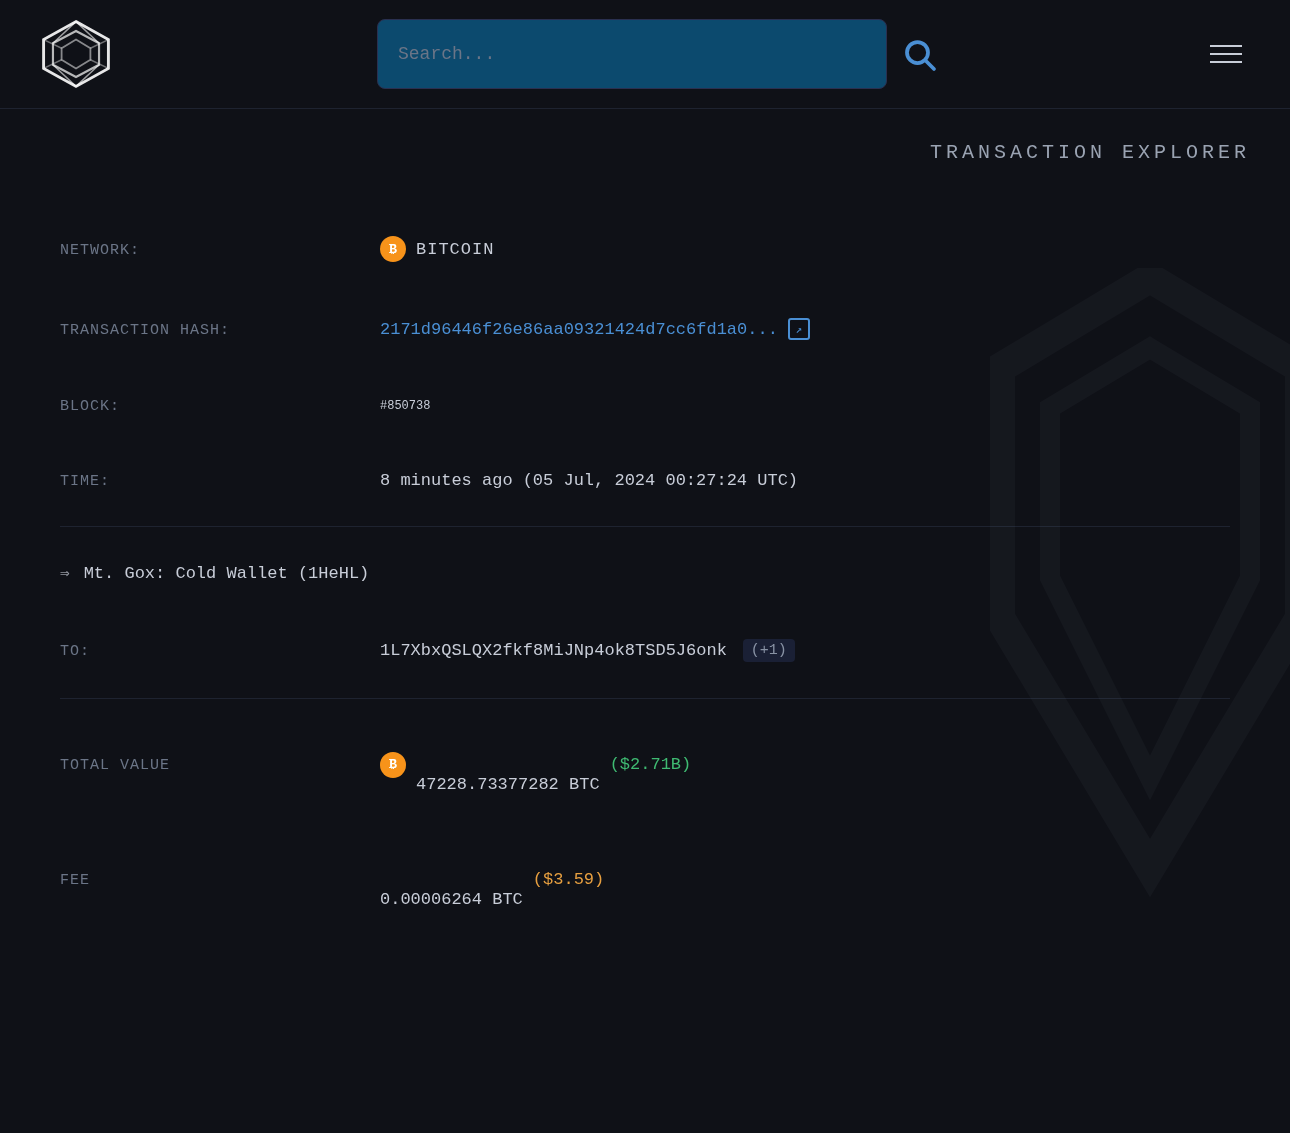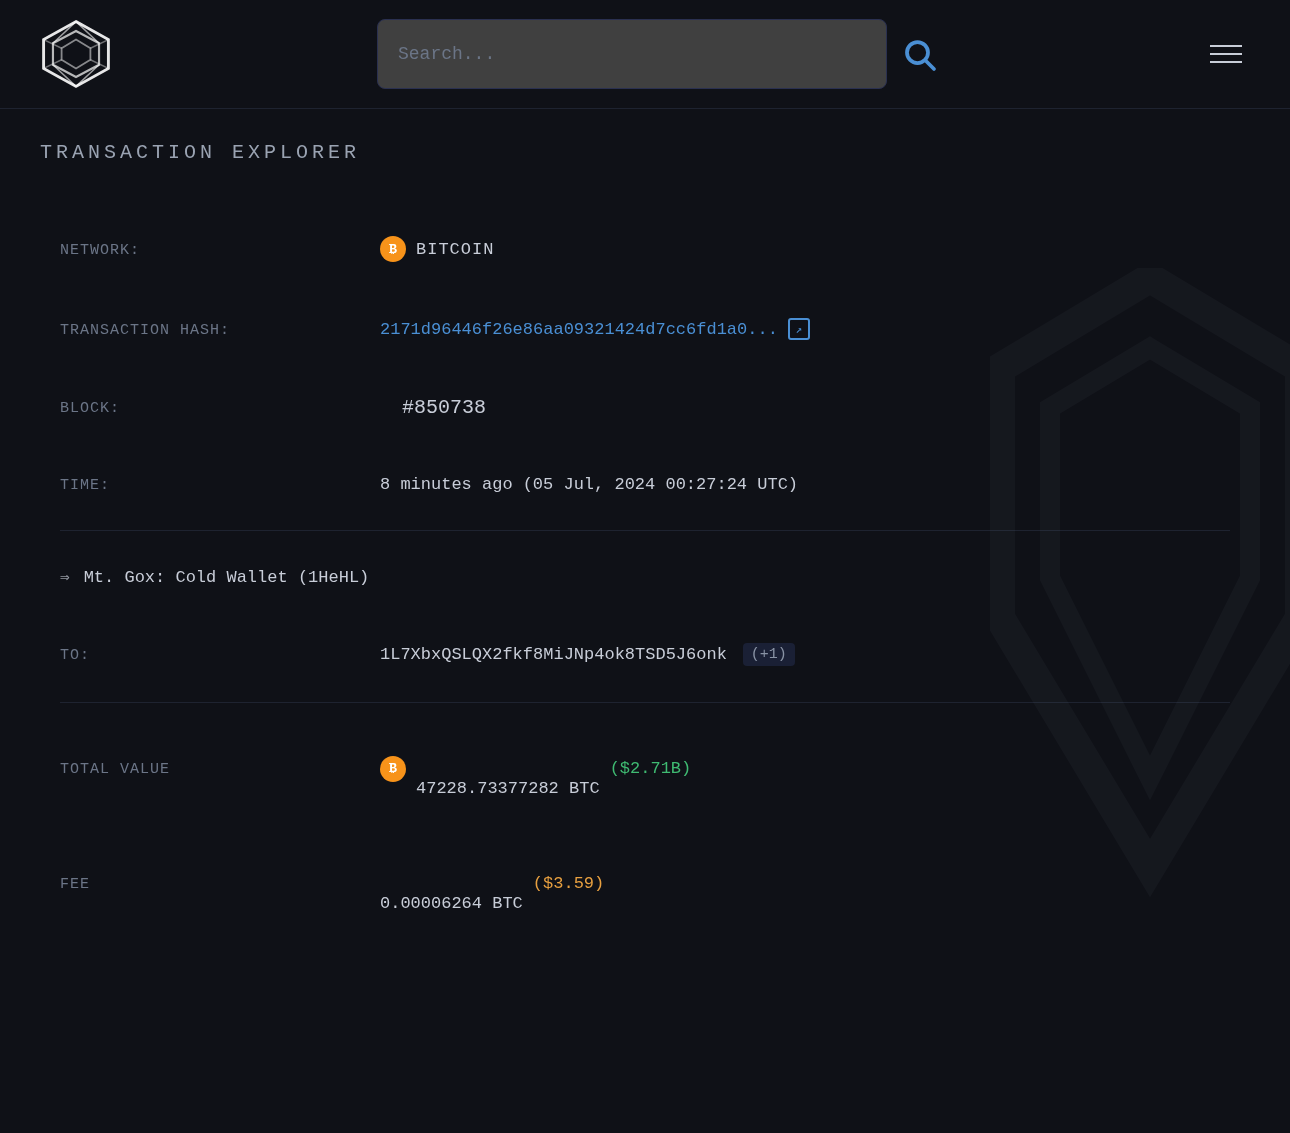--- a/index.html
+++ b/index.html
@@ -47,21 +47,21 @@
       margin: 0 40px;
     }
 
     .search-input-wrapper {
       flex: 1;
       position: relative;
     }
 
     .search-input {
       width: 100%;
-      background-color: #404040;
+      background-color: #0c4a6e;
       border: 1px solid #2a3050;
       border-radius: 8px;
       padding: 24px 20px;
       color: #8892a4;
       font-family: 'Courier New', Courier, monospace;
       font-size: 18px;
       outline: none;
     }
 
     .search-input::placeholder {
@@ -96,21 +96,21 @@
 
     .hamburger-line {
       width: 32px;
       height: 2px;
       background-color: #c8cdd8;
       display: block;
     }
 
     
     .page-title-section {
-      text-align: left;
+      text-align: right;
       padding: 32px 40px 24px;
       letter-spacing: 4px;
       font-size: 20px;
       color: #9aa3b2;
       font-weight: 400;
     }
 
     
     .main-content {
       padding: 20px 60px 60px;
@@ -192,23 +192,22 @@
       height: 22px;
       border: 2px solid #4a8fd4;
       border-radius: 3px;
       font-size: 11px;
       color: #4a8fd4;
       flex-shrink: 0;
     }
 
     
     .block-value {
-      font-size: 20px;
-      color: #c8cdd8;
-      margin-left: 22px;
+      font-size: 12px;
+      color: #c8cdd8;
     }
 
     
     .time-value {
       font-size: 17px;
       color: #c8cdd8;
     }
 
     
     .mtgox-icon {

